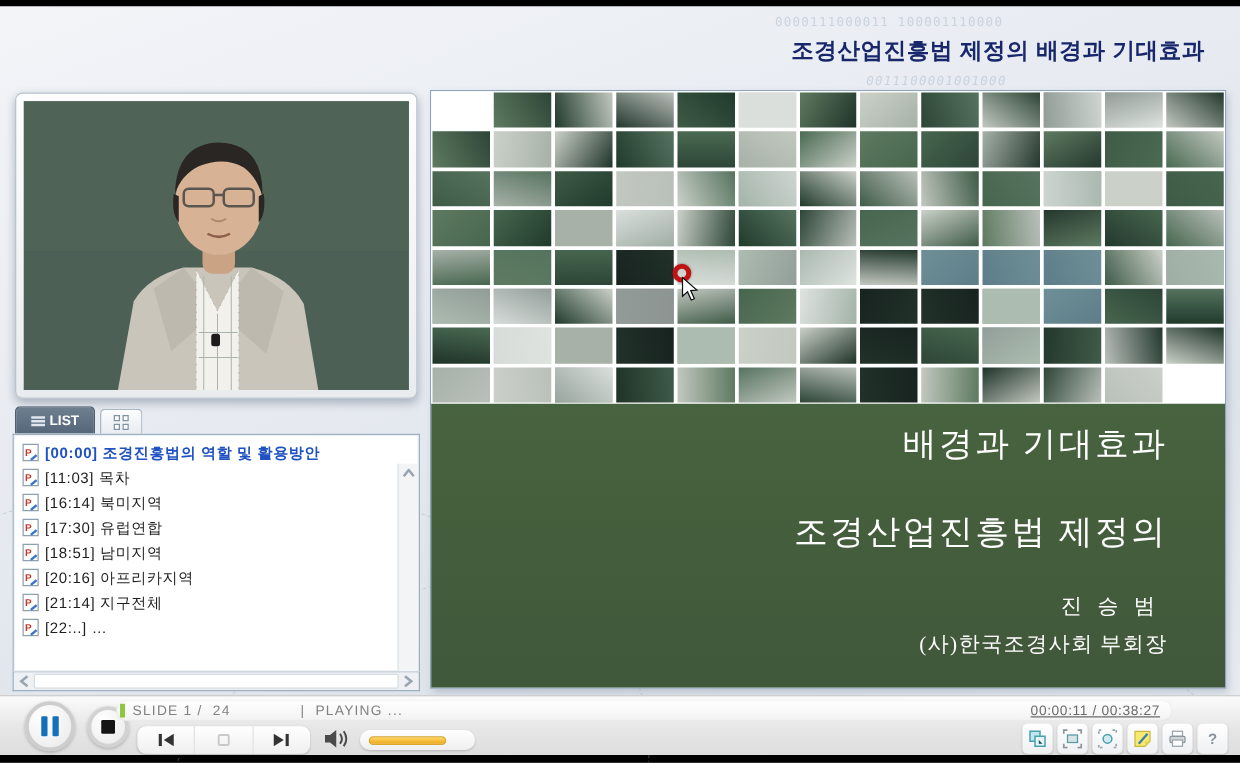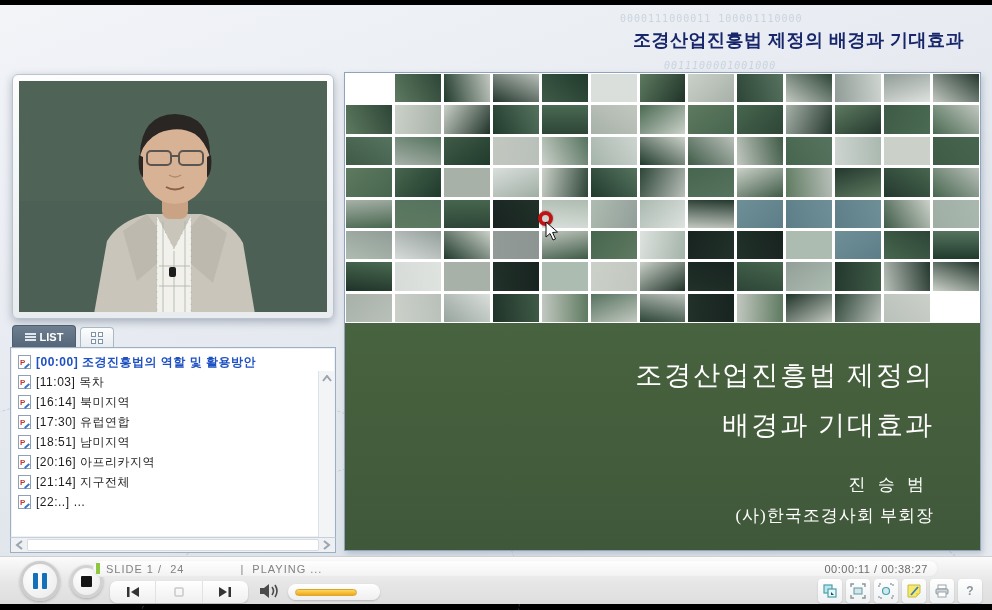--- a/index.html
+++ b/index.html
@@ -75,21 +75,21 @@
   #btn-pause i{display:block;width:5px;height:16px;background:#1470b8;border-radius:1px;}
   #btn-stop{position:absolute;left:70px;top:8px;width:33px;height:33px;border-radius:50%;
     background:radial-gradient(circle at 35% 30%,#ffffff,#e9e9e9);border:3px solid #d2d2d2;
     box-shadow:0 1px 3px rgba(0,0,0,.25);display:flex;align-items:center;justify-content:center;}
   #btn-stop i{display:block;width:11px;height:11px;background:#151515;border-radius:1px;}
   #status-strip{position:absolute;left:93px;top:3px;width:845px;height:17px;border-radius:8px;
     background:linear-gradient(180deg,#ffffff,#f2f2f2);box-shadow:inset 0 0 2px rgba(0,0,0,.12);
     display:flex;align-items:center;font-size:11px;color:#828282;letter-spacing:1px;}
   #slide-indicator{width:4px;height:11px;background:#8dc63f;margin:0 6px 0 3px;}
   #status-strip .sep{margin:0 8px 0 56px;}
-  #time-display{margin-left:auto;margin-right:10px;color:#6b6b6b;letter-spacing:.5px;}
+  #time-display{margin-left:auto;margin-right:10px;color:#6b6b6b;letter-spacing:.5px;text-decoration:underline;}
   #transport{position:absolute;left:110px;top:24px;width:138px;height:22px;border-radius:7px;
     background:linear-gradient(180deg,#ffffff,#efefef);box-shadow:0 1px 2px rgba(0,0,0,.18);
     display:flex;align-items:center;}
   #transport .tbtn{flex:1;height:100%;display:flex;align-items:center;justify-content:center;}
   #transport .tbtn + .tbtn{border-left:1px solid #e2e2e2;}
   #speaker{position:absolute;left:258px;top:24px;}
   #volume{position:absolute;left:288px;top:27px;width:92px;height:16px;border-radius:8px;
     background:linear-gradient(180deg,#ffffff,#efefef);box-shadow:0 1px 2px rgba(0,0,0,.18);
     display:flex;align-items:center;}
   #volume .vfill{width:62px;height:7px;margin-left:7px;border-radius:4px;
@@ -99,21 +99,21 @@
     box-shadow:0 1px 2px rgba(0,0,0,.15);display:flex;align-items:center;justify-content:center;
     font-size:12px;color:#8b949b;font-weight:bold;}
 </style>
 </head>
 <body>
 
 <div id="stage">
   <div id="desktop">
 
     <div class="binary" style="left:620px;top:8px;">0000111000011 100001110000</div>
-    <div class="binary" style="left:664px;top:55px;font-style:italic;">0011100001001000</div>
+    <div class="binary" style="left:693px;top:55px;font-style:italic;">0011100001001000</div>
     <div class="binary" style="left:40px;top:300px;">0001001000011100001110001110000111000</div>
     <div class="arc" style="left:-180px;top:380px;width:700px;height:420px;"></div>
     <div class="arc" style="left:120px;top:430px;width:900px;height:500px;"></div>
 
     <div id="page-title">조경산업진흥법 제정의 배경과 기대효과</div>
 
     <div id="video-frame">
       <div id="video-screen">
         <svg width="310" height="233" viewBox="0 0 310 233">
           <rect x="0" y="0" width="310" height="233" fill="#4d6055"></rect>
@@ -323,22 +323,22 @@
           <div class="cell" style="background: linear-gradient(150deg, rgb(31, 51, 40), rgb(194, 200, 192));"></div>
           <div class="cell" style="background: linear-gradient(115deg, rgb(45, 69, 55), rgb(185, 192, 186));"></div>
           <div class="cell" style="background: linear-gradient(45deg, rgb(185, 192, 186), rgb(203, 209, 201));"></div>
           <div class="cell" style="background: rgb(255, 255, 255);"></div>
         </div>
       <div id="laser-ring"></div>
       <svg id="mouse-cursor" width="14" height="20">
         <path d="M1 1 L1 16 L5 12.5 L8 19 L10.5 18 L7.6 11.5 L12.5 11 Z" fill="#fff" stroke="#111" stroke-width="1"></path>
       </svg>
       <div id="green-slide">
+        <div id="slide-title-2">배경과 기대효과</div>
         <div id="slide-title-1">조경산업진흥법 제정의</div>
-        <div id="slide-title-2">배경과 기대효과</div>
         <div id="slide-presenter">진 승 범</div>
         <div id="slide-affil">(사)한국조경사회 부회장</div>
       </div>
     </div>
 
     <div id="control-bar">
       <div id="btn-pause">
           <i></i>
           <i></i>
         </div>

